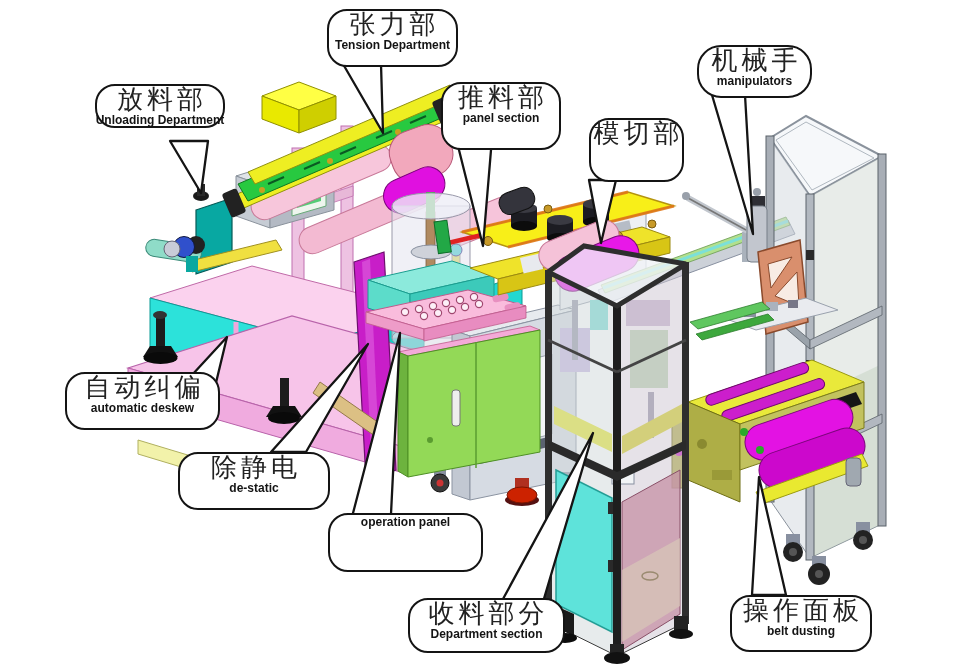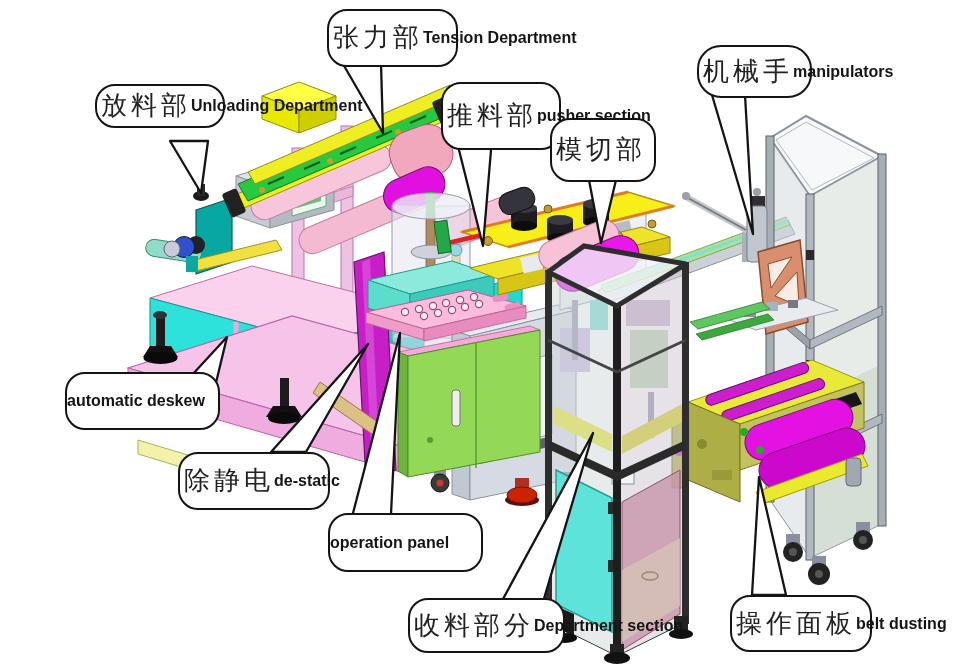--- a/index.html
+++ b/index.html
@@ -2,29 +2,29 @@
 <html><head>
 <meta charset="utf-8">
 <style>
   html,body{margin:0;padding:0;background:#ffffff;}
   body{font-family:"Liberation Sans", sans-serif;}
   #stage{position:relative;width:979px;height:664px;background:#ffffff;overflow:hidden;}
   #machine-svg{position:absolute;left:0;top:0;}
   .callout{
     position:absolute;box-sizing:border-box;background:#ffffff;
     border:2.6px solid #141414;border-radius:20px;
-    display:flex;flex-direction:row;align-items:center;justify-content:space-between;
+    display:flex;flex-direction:column;align-items:center;justify-content:flex-start;
     z-index:5;line-height:1.05;
   }
   .callout .zh{
     font-size:26px;color:#222;letter-spacing:4px;white-space:nowrap;
     font-weight:500;text-indent:4px;
   }
   .callout .en{
-    font-size:16px;font-weight:bold;color:#141414;white-space:nowrap;margin-top:1px;
+    font-size:12px;font-weight:bold;color:#141414;white-space:nowrap;margin-top:1px;
   }
 </style>
 </head>
 <body>
 
 <div id="stage">
 
 <svg id="machine-svg" width="979" height="664" viewBox="0 0 979 664">
 
   <g>
@@ -344,33 +344,34 @@
     <div class="en">Unloading Department</div>
   </div>
 
   <div class="callout" style="left:327px;top:9px;width:131px;height:58px">
     <div class="zh">张力部</div>
     <div class="en">Tension Department</div>
   </div>
 
   <div class="callout" style="left:441px;top:82px;width:120px;height:68px">
     <div class="zh">推料部</div>
-    <div class="en">pusher section</div>
-  </div>
-
-  <div class="callout" style="left:550px;top:118px;width:106px;height:64px">
+    <div class="en">panel section</div>
+  </div>
+
+  <div class="callout" style="left:589px;top:118px;width:95px;height:64px">
     <div class="zh">模切部</div>
   </div>
 
   <div class="callout" style="left:697px;top:45px;width:115px;height:53px;border-radius:24px">
     <div class="zh">机械手</div>
     <div class="en">manipulators</div>
   </div>
 
   <div class="callout" style="left:65px;top:372px;width:155px;height:58px">
+    <div class="zh">自动纠偏</div>
     <div class="en">automatic deskew</div>
   </div>
 
   <div class="callout" style="left:178px;top:452px;width:152px;height:58px">
     <div class="zh">除静电</div>
     <div class="en">de-static</div>
   </div>
 
   <div class="callout" style="left:328px;top:513px;width:155px;height:59px">
     <div class="en">operation panel</div>

